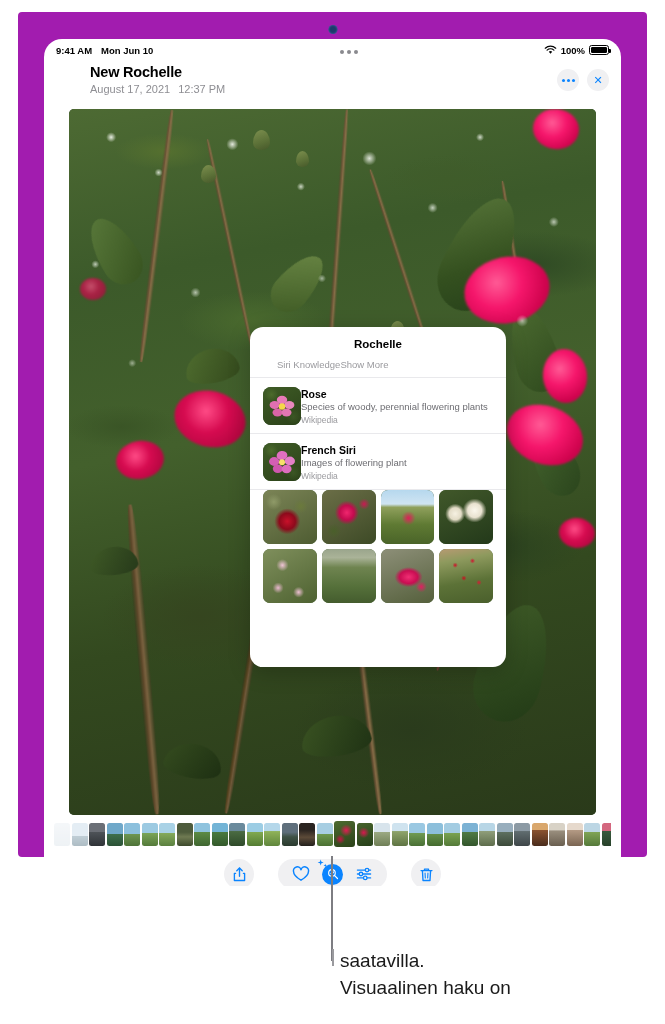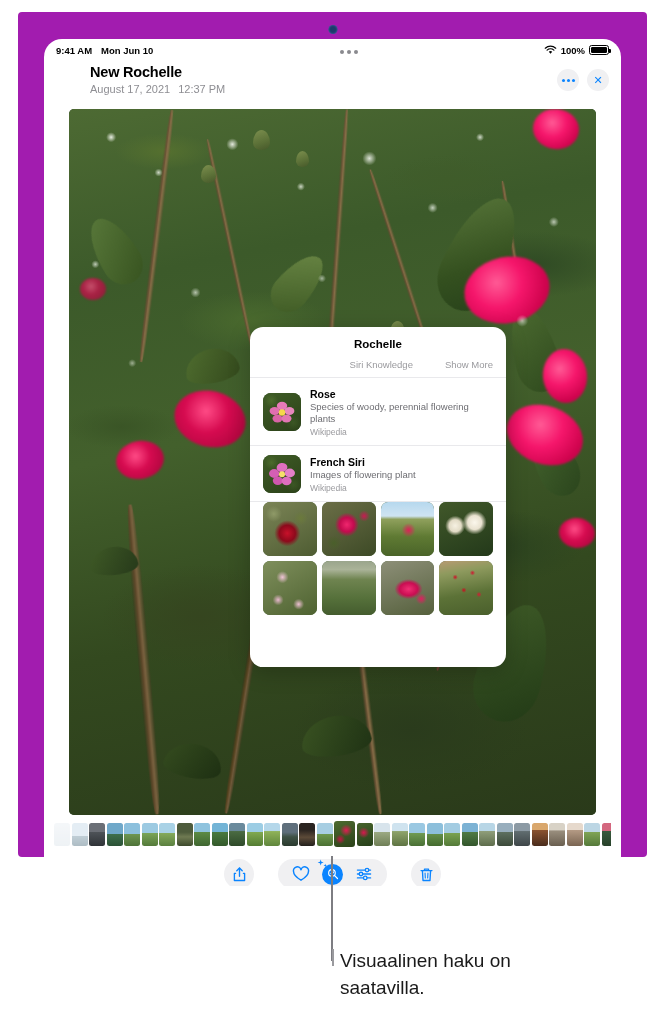--- a/index.html
+++ b/index.html
@@ -172,33 +172,32 @@
     border-radius: 13px;
     box-shadow: 0 5px 22px rgba(0,0,0,.22);
     overflow: hidden;
   }
   .rc-title {
     text-align: center;
     font-size: 11.5px; font-weight: bold; color: #000;
     padding: 11px 0 9px 0;
   }
   .rc-secthead {
-    display: flex; align-items: baseline; justify-content: flex-end;
-    padding: 0 13px 7px 14px;
+    display: flex; align-items: baseline; justify-content: flex-start;
+    padding: 0 13px 7px 27px;
     border-bottom: 1px solid #e9e9ec;
-    gap: 32px;
   }
   .rc-secthead .lbl { font-size: 9.5px; color: #9a9a9e; }
   .rc-secthead .more { font-size: 9.5px; color: #9a9a9e; cursor: pointer; }
 
   .rc-row {
-    display: flex; gap: 9px;
+    display: flex; 
     padding: 9px 13px 8px 13px;
     border-bottom: 1px solid #e9e9ec;
-    align-items: center;
+    align-items: flex-start;
   }
   .rc-row:last-of-type { border-bottom: none; }
   .rc-thumb {
     width: 38px; height: 38px; flex: 0 0 38px;
     border-radius: 8px; overflow: hidden;
     background: #2e4a22; position: relative;
   }
   .rc-thumb .bg {
     position:absolute; inset:0;
     background:
@@ -678,17 +677,17 @@
           </span>
         </div>
       </div>
 
     </div>
   </div>
 
   <div class="callout-line"></div>
   <div class="caption-tick"></div>
   <div class="caption">
+    <div>saatavilla.</div>
     <div>Visuaalinen haku on</div>
-    <div>saatavilla.</div>
   </div>
 
 </div>
 
 </body></html>

